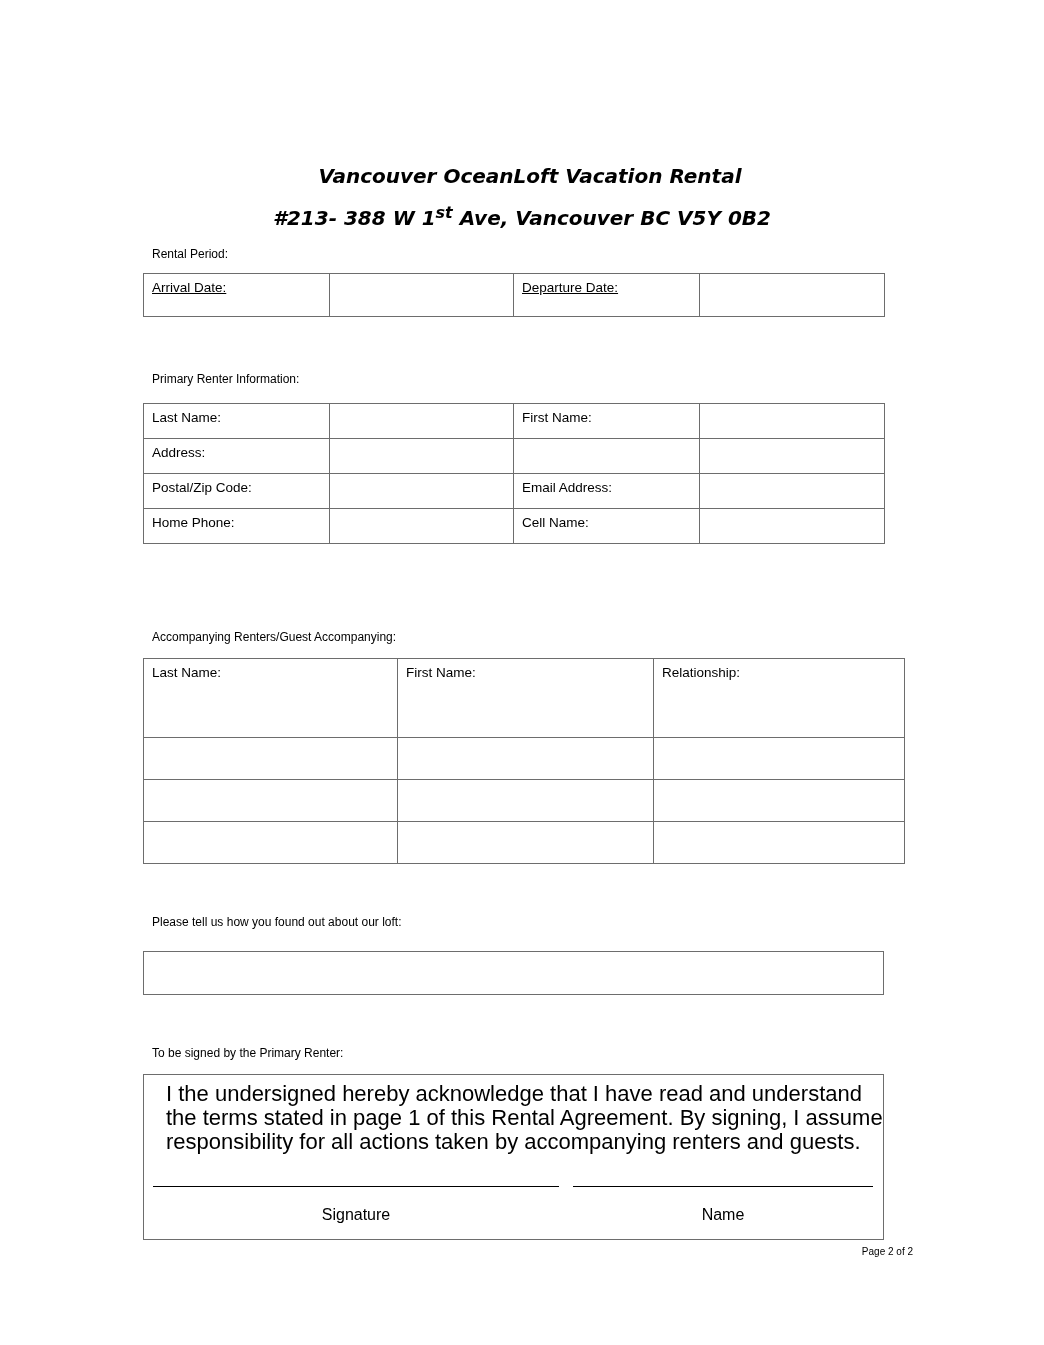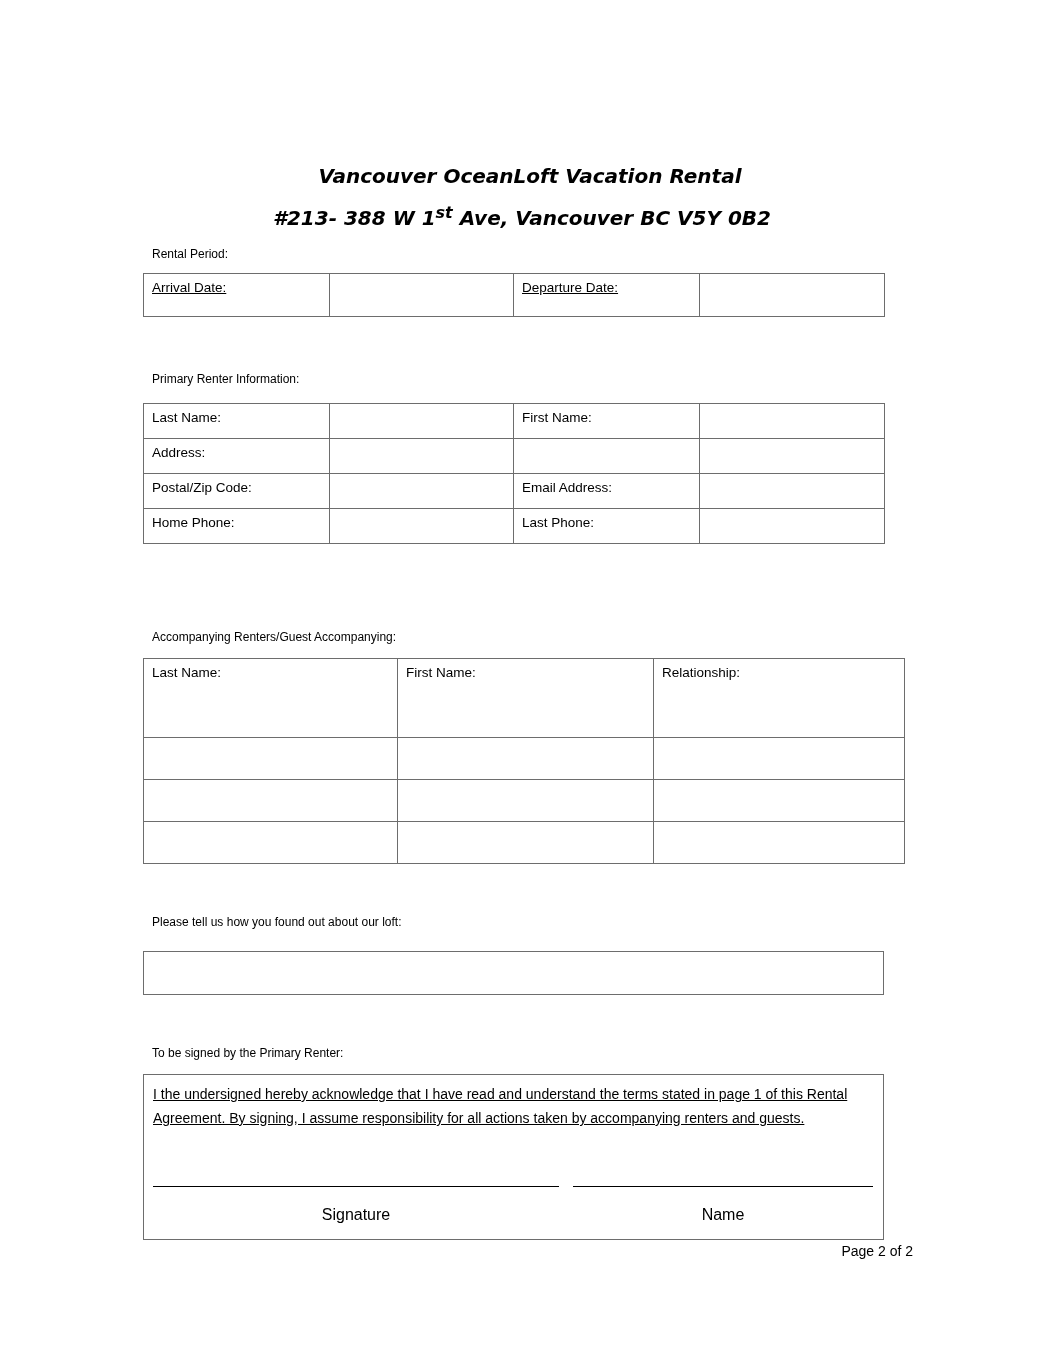--- a/index.html
+++ b/index.html
@@ -119,25 +119,24 @@
     position: absolute;
     left: 143px; top: 1074px;
     width: 741px;
     height: 166px;
     border: 1px solid #6d6d6d;
     box-sizing: border-box;
     background: #fff;
   }
   .ack-text {
     position: absolute;
-    left: 9px; top: 7px;
+    left: 22px; top: 7px;
     width: 720px;
-    font-size: 14px;
+    font-size: 22px;
     line-height: 24px;
-    text-decoration: underline;
   }
   .sig-line {
     position: absolute;
     border-bottom: 1.6px solid #000;
     height: 0;
   }
   #signature-line { left: 9px;   top: 111px; width: 406px; }
   #date-line      { left: 429px; top: 111px; width: 300px; }
   .sig-caption {
     position: absolute;
@@ -148,21 +147,21 @@
   }
   #signature-caption { left: 9px;   width: 406px; }
   #date-caption      { left: 429px; width: 300px; }
 
   
   #page-footer {
     position: absolute;
     left: 0; top: 1243px;
     width: 913px;
     text-align: right;
-    font-size: 14px;
+    font-size: 10px;
     line-height: 17px;
   }
 </style>
 </head>
 <body>
 
 <div class="page">
 
   <div class="doc-subtitle">Vancouver OceanLoft Vacation Rental</div>
   <div class="doc-address"><span>#213- 388 W 1</span><sup>st</sup><span> Ave, Vancouver BC V5Y 0B2</span></div>
@@ -210,21 +209,21 @@
       </tr>
       <tr>
         <td>Postal/Zip Code:</td>
         <td></td>
         <td>Email Address:</td>
         <td></td>
       </tr>
       <tr>
         <td>Home Phone:</td>
         <td></td>
-        <td>Last Phone:</td>
+        <td>Cell Name:</td>
         <td></td>
       </tr>
     </tbody>
   </table>
 
   <div class="section-label lbl-guests">Accompanying Renters/Guest Accompanying:</div>
 
   <table class="tbl" id="guest-table">
     <colgroup>
       <col style="width:254px">

